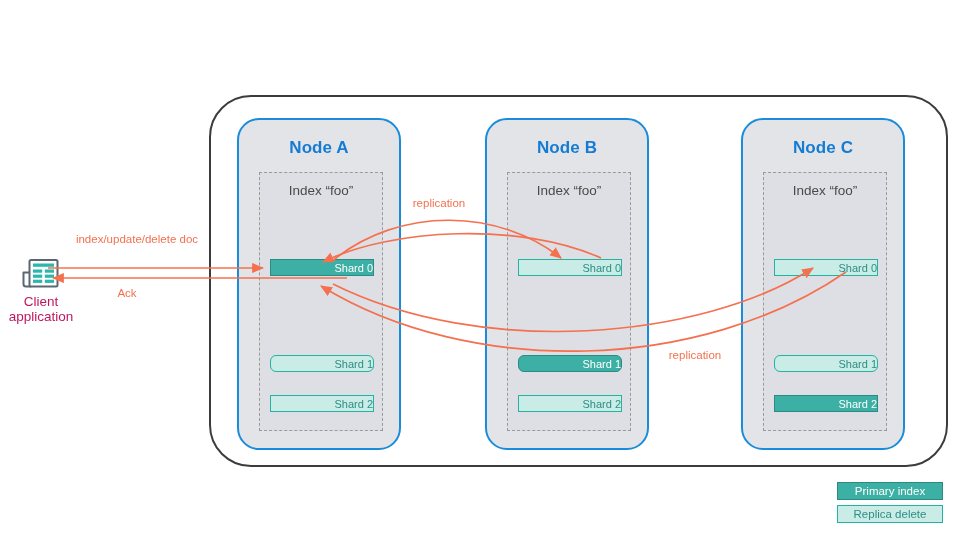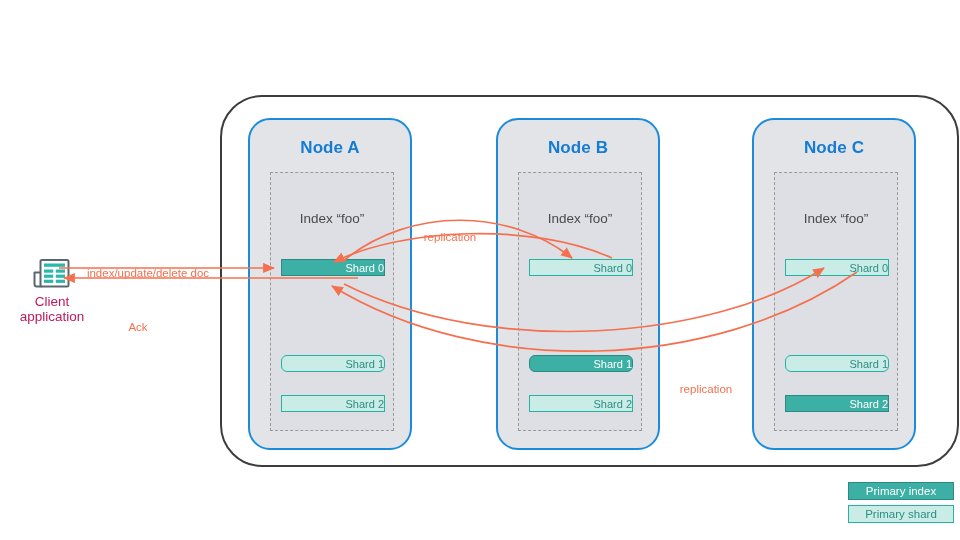--- a/index.html
+++ b/index.html
@@ -11,21 +11,21 @@
     width: 960px;
     height: 540px;
     position: relative;
     overflow: hidden;
     font-family: "Liberation Sans", sans-serif;
     color: #4d4d4d;
   }
 
   #stage {
     position: absolute;
-    left: 12px;
+    left: 1px;
     top: 0;
     width: 808px;
     height: 540px;
   }
 
   
   .cluster {
     position: absolute;
     left: 208px;
     top: 95px;
@@ -76,21 +76,20 @@
     box-sizing: border-box;
   }
   .index-label {
     position: absolute;
     top: 10px;
     left: 0;
     width: 100%;
     text-align: center;
     font-size: 13.5px;
     color: #4a4a4a;
-    margin-top: 28px;
   }
 
   
   .shard {
     position: absolute;
     left: 10px;
     width: 104px;
     height: 17px;
     line-height: 16px;
     text-align: right;
@@ -132,21 +131,20 @@
     margin-top: 3px;
   }
 
   
   .flow-label {
     position: absolute;
     color: #f4704f;
     font-size: 11.5px;
     text-align: center;
     white-space: nowrap;
-    margin-top: 34px;
   }
   .lbl-index {
     left: 64px;
     top: 232px;
     width: 144px;
     line-height: 14px;
     white-space: normal;
   }
   .lbl-ack {
     left: 96px;
@@ -281,16 +279,16 @@
     </g>
   </svg>
 
   <div class="flow-label lbl-index">index/update/delete doc</div>
   <div class="flow-label lbl-ack">Ack</div>
   <div class="flow-label lbl-rep-1">replication</div>
   <div class="flow-label lbl-rep-2">replication</div>
 
   <div class="legend">
     <div class="legend-item primary">Primary index</div>
-    <div class="legend-item replica">Primary shard</div>
+    <div class="legend-item replica">Replica delete</div>
   </div>
 
 </div>
 
 </body></html>

